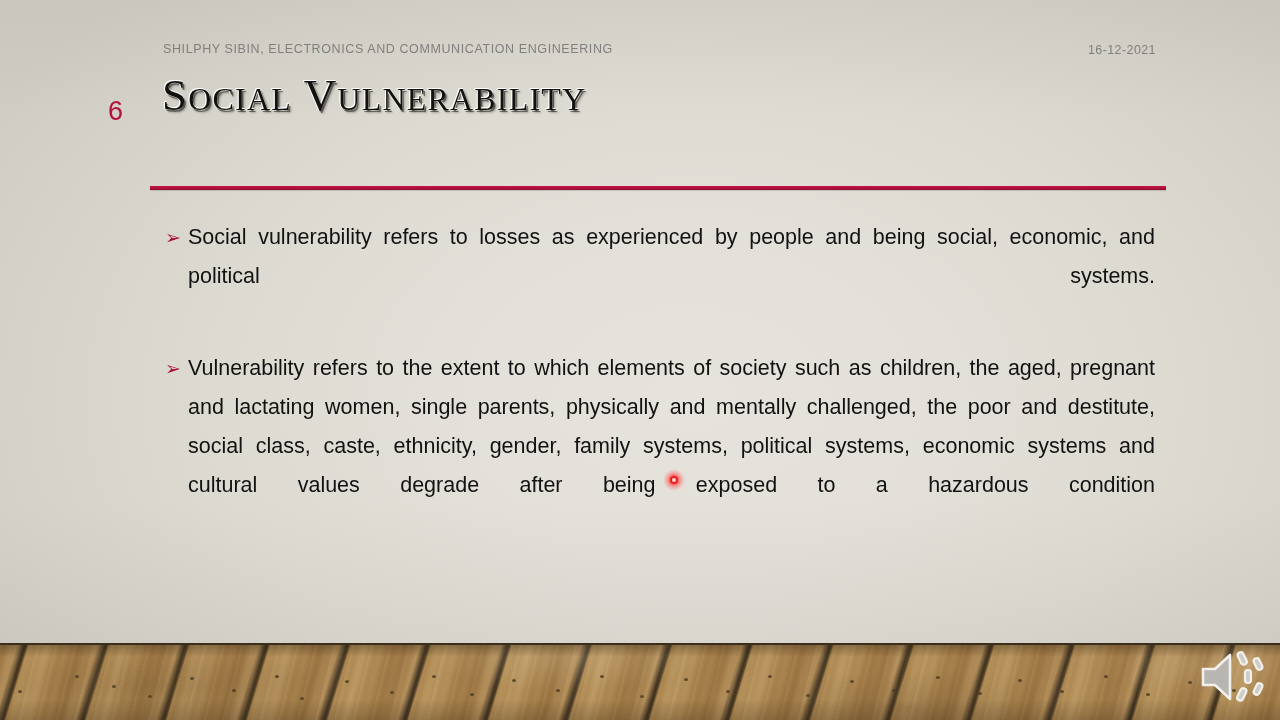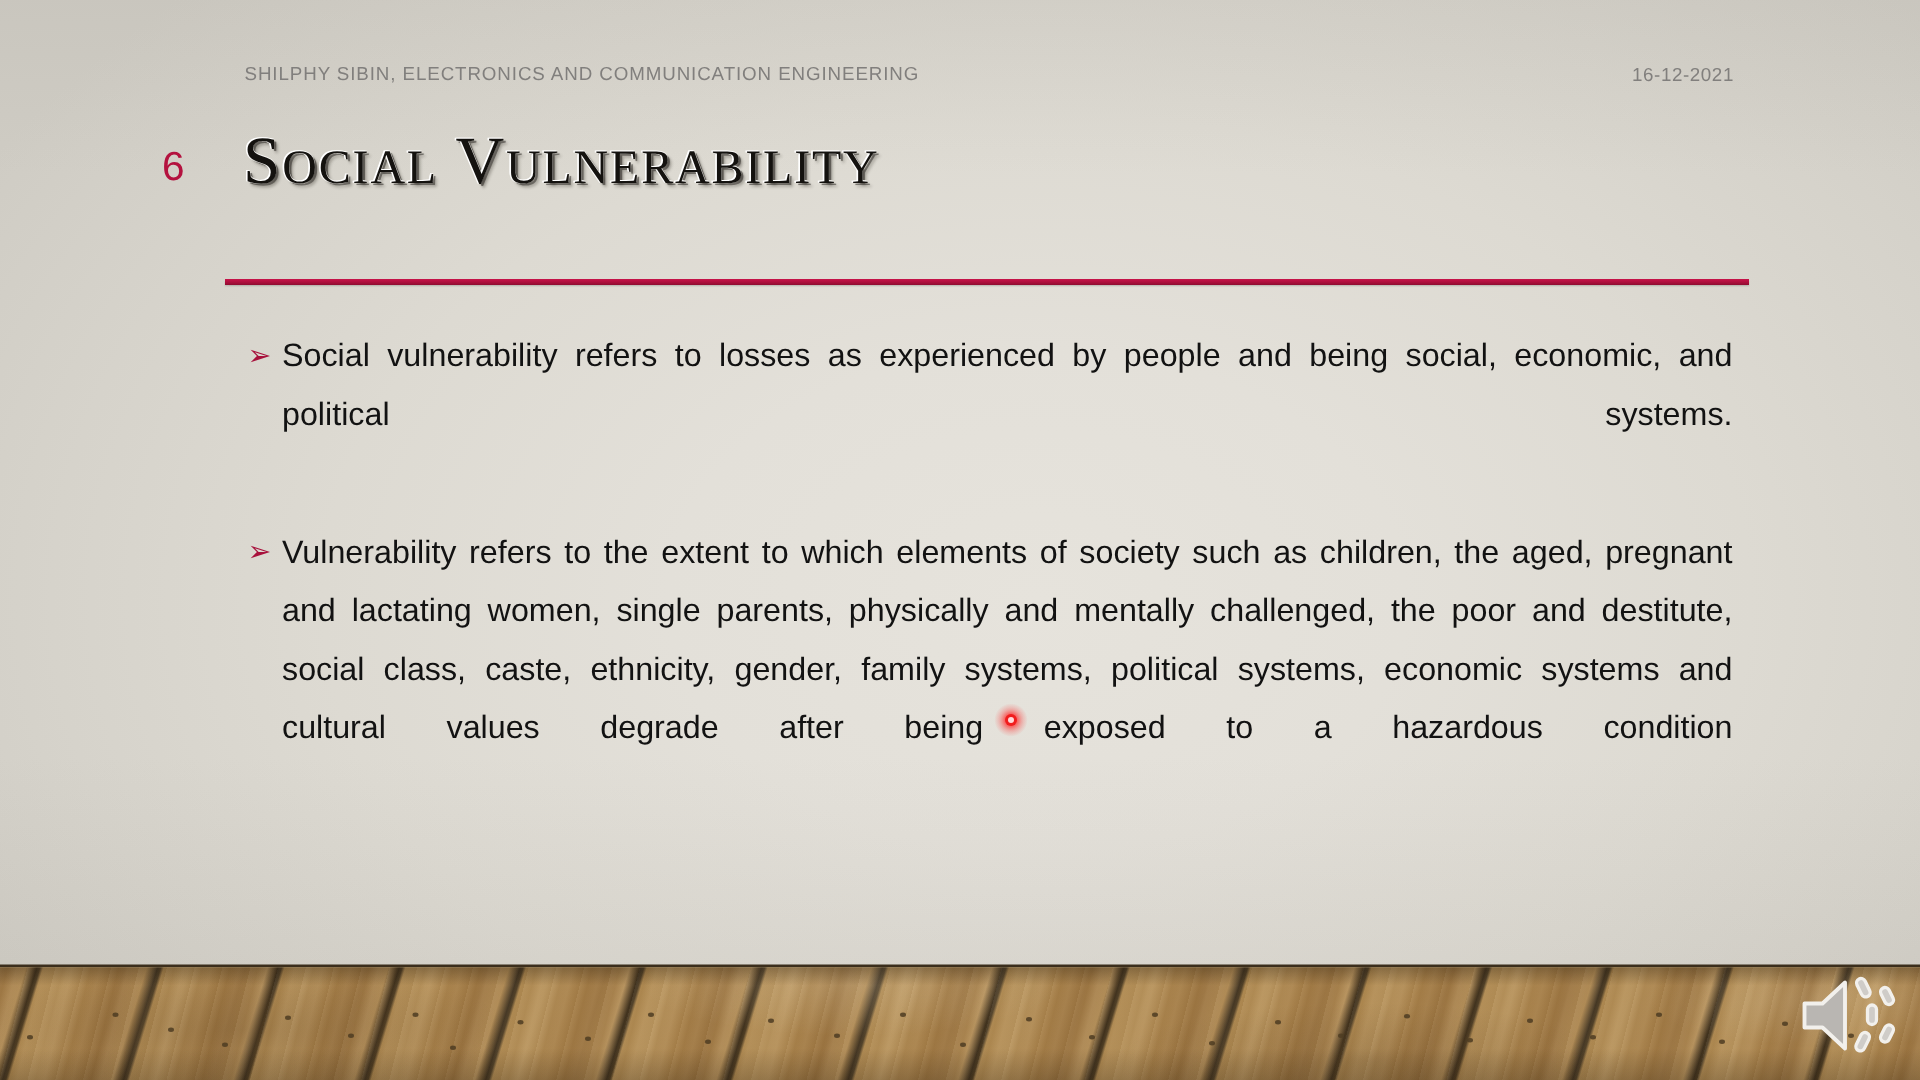--- a/index.html
+++ b/index.html
@@ -123,21 +123,21 @@
     left: 108px;
     top: 98px;
     font-size: 27px;
     color: #b4123f;
     font-family: "Liberation Sans", sans-serif;
     line-height: 1;
   }
   .title {
     position: absolute;
     left: 162px;
-    top: 84px;
+    top: 72px;
     font-family: "Liberation Serif", serif;
     font-variant: small-caps;
     font-size: 45px;
     letter-spacing: 1.2px;
     color: #14120f;
     line-height: 1.05;
     white-space: nowrap;
     text-shadow:
       -1px -1px 0 #ffffff,
       -1px  0px 0 #f4f2ee,

